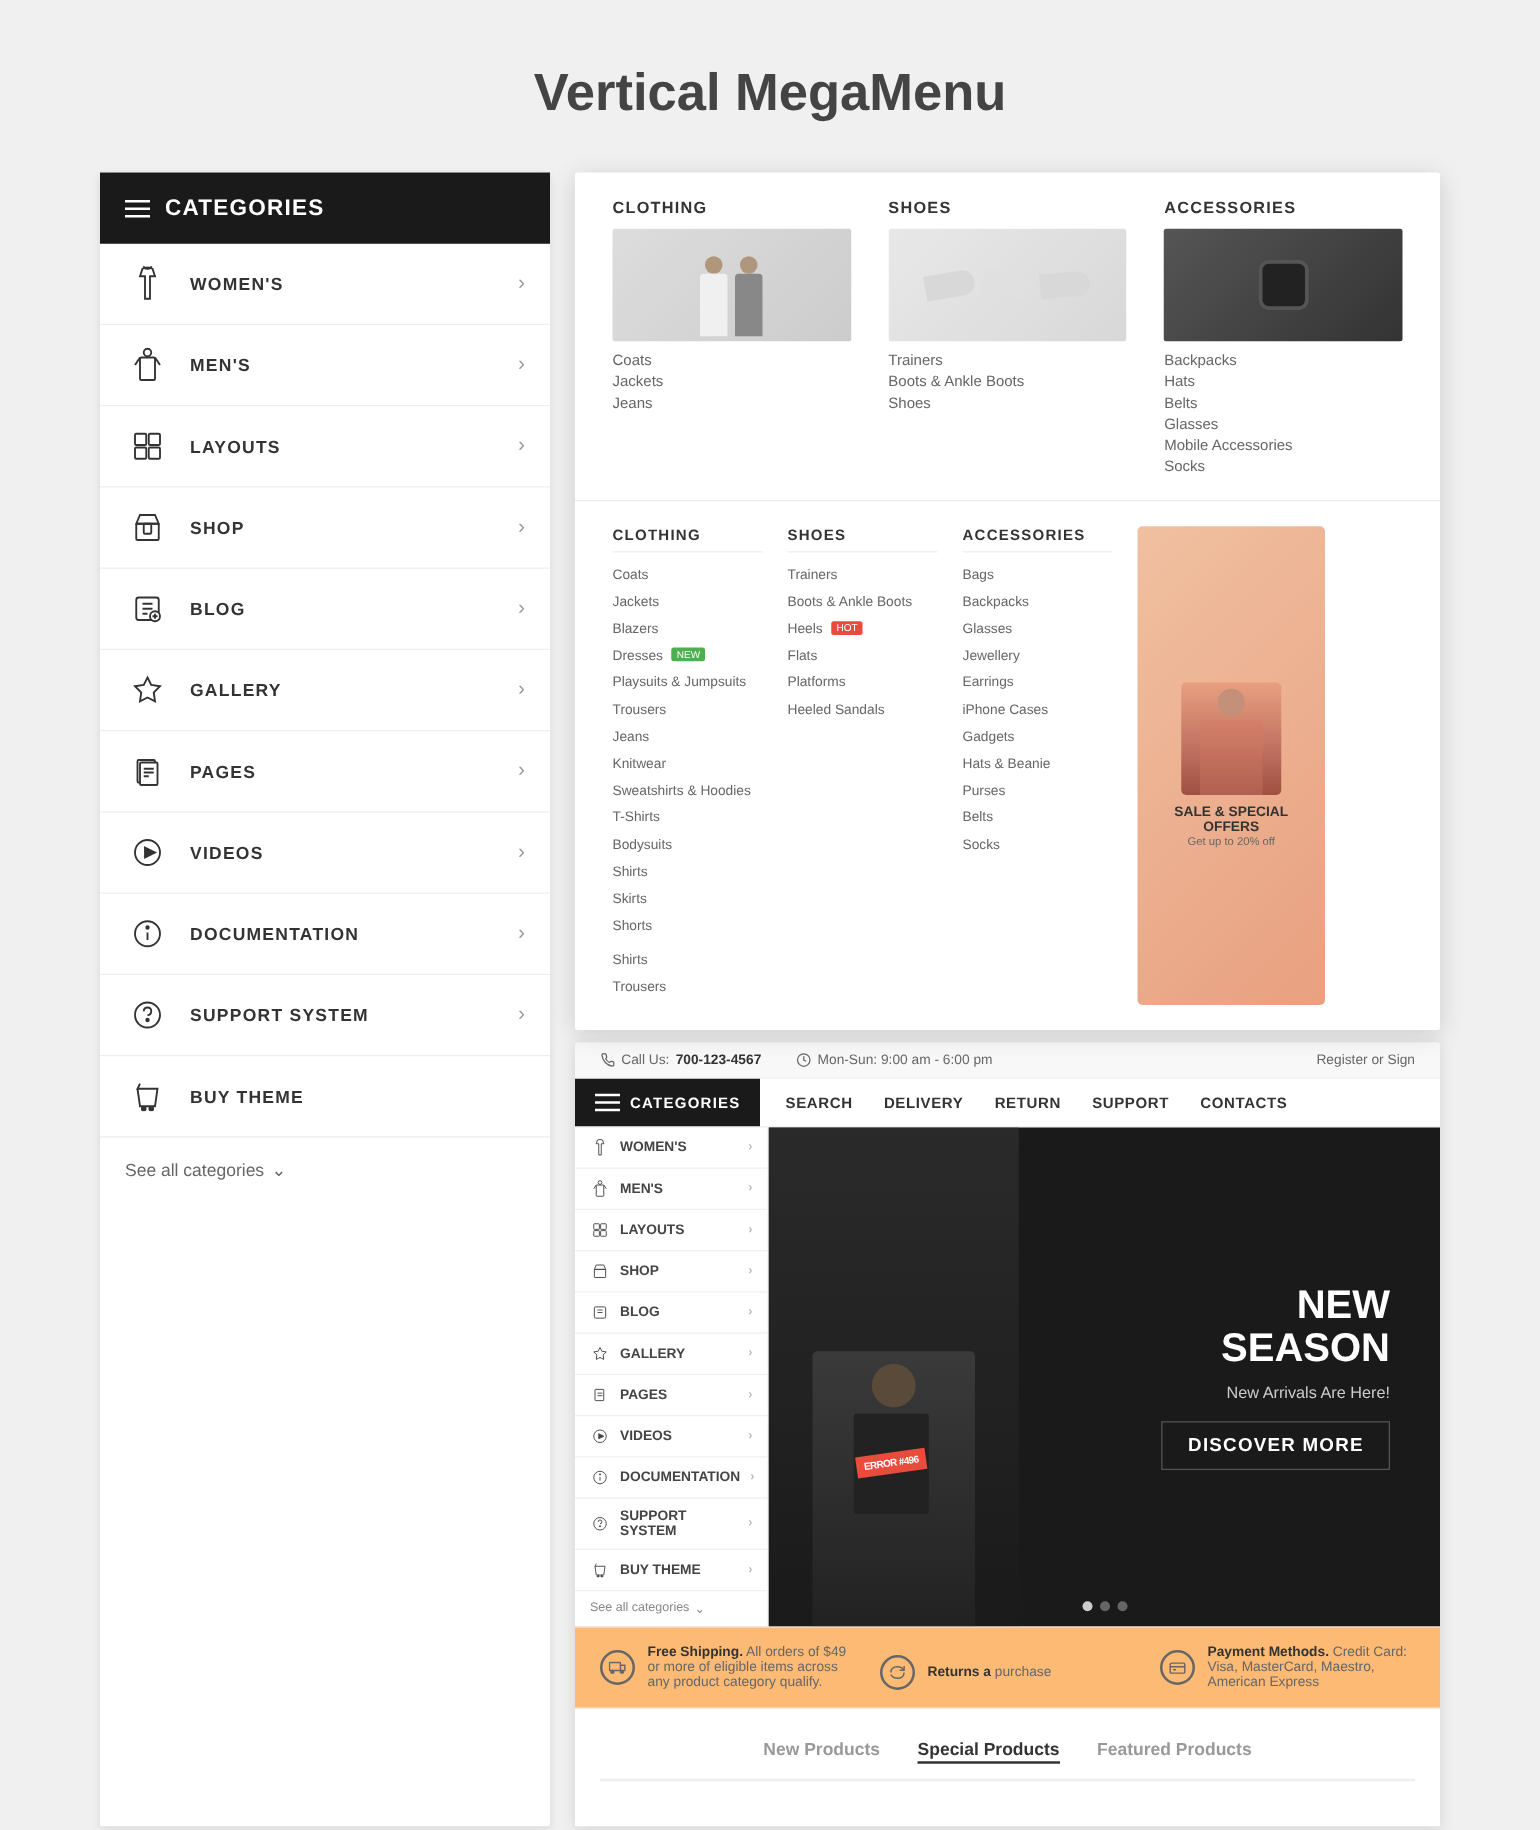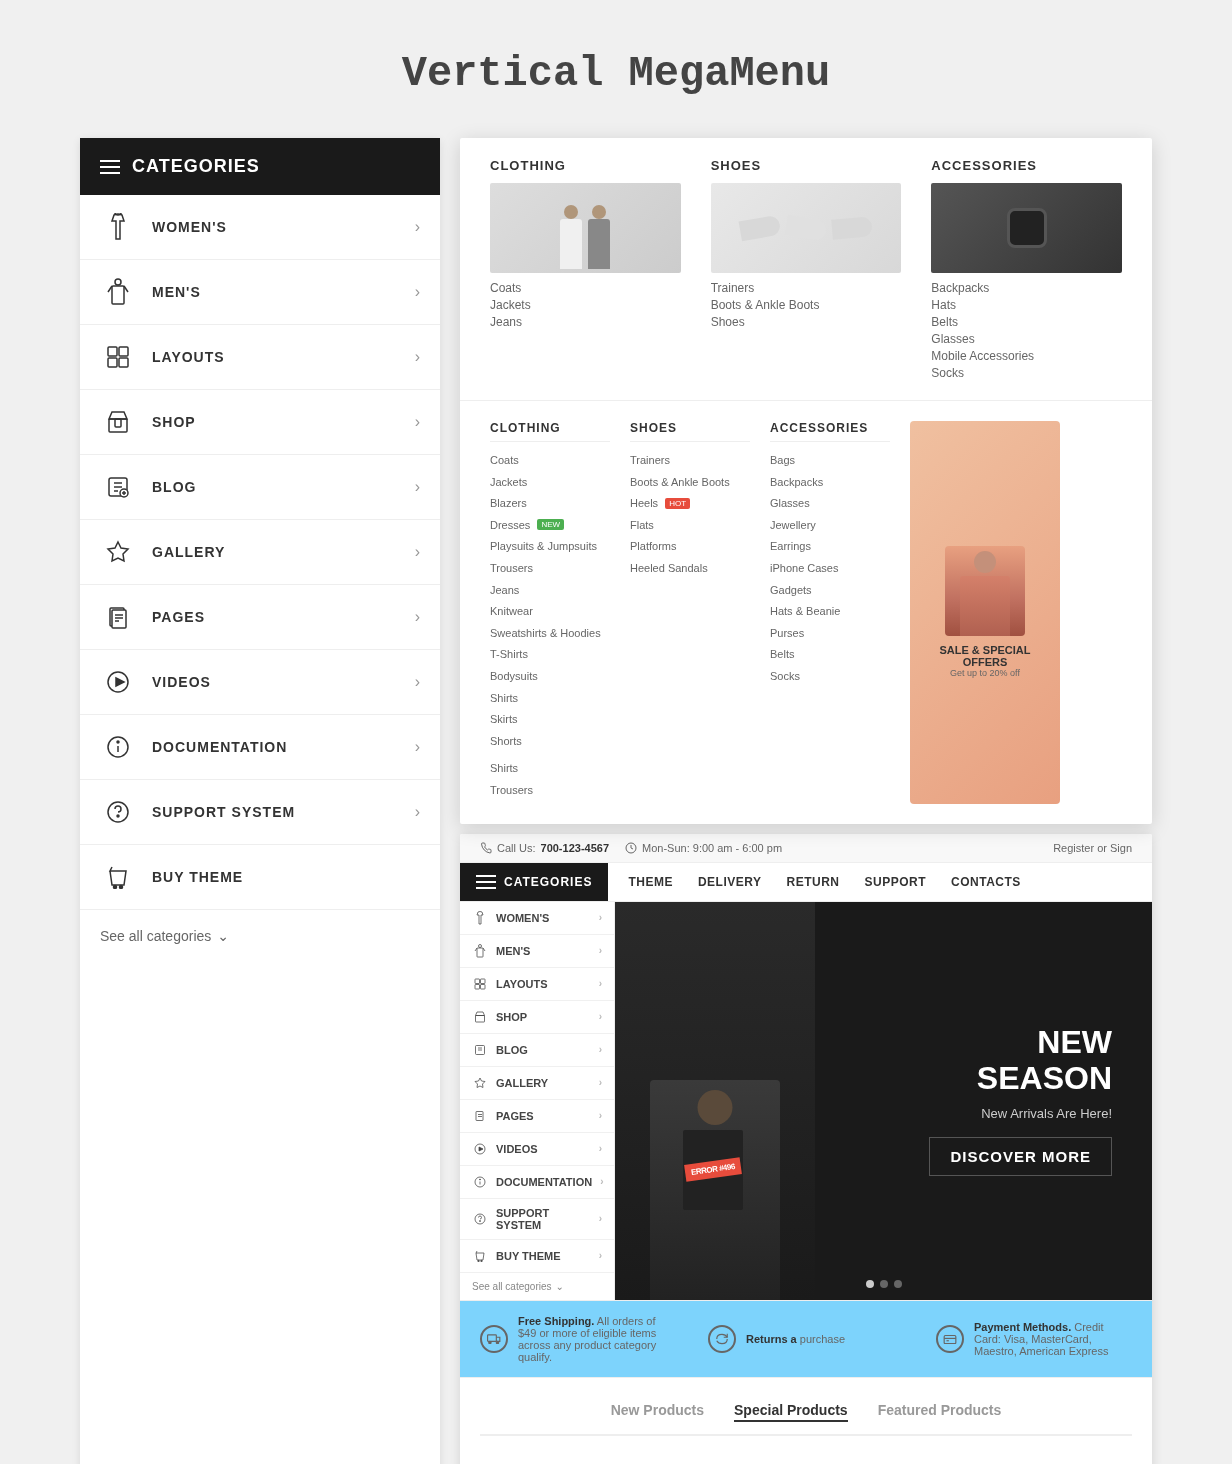--- a/index.html
+++ b/index.html
@@ -7,21 +7,20 @@
       background: #f0f0f0;
       font-family: Arial, sans-serif;
       width: 1232px;
       min-height: 1464px;
       overflow-x: hidden;
     }
 
     .page-title-section {
       text-align: center;
       padding: 50px 0 40px;
-      font-family: Liberation Mono, monospace;
     }
     .page-title-section h1 {
       font-size: 42px;
       font-weight: 700;
       color: #444;
     }
 
     .main-container {
       display: flex;
       padding: 0 80px;
@@ -284,21 +283,21 @@
       display: flex;
       align-items: center;
       justify-content: space-between;
       font-size: 11px;
       color: #666;
     }
 
     .topbar-left {
       display: flex;
       align-items: center;
-      gap: 16px;
+      gap: 28px;
     }
 
     .topbar-phone {
       display: flex;
       align-items: center;
       gap: 5px;
     }
     .topbar-phone strong { color: #333; }
 
     .topbar-hours {
@@ -502,22 +501,23 @@
       background: #666;
     }
     .hero-dot.active { background: #ccc; }
 
     
     .features-bar {
       display: flex;
       padding: 14px 20px;
       border-top: 1px solid #eee;
       border-bottom: 1px solid #eee;
-      gap: 32px;
-      background: #7dd3fc;
+      gap: 20px;
+      background: #fdba74;
+      align-items: flex-end;
     }
 
     .feature-item {
       display: flex;
       align-items: center;
       gap: 10px;
       font-size: 11px;
       color: #666;
       flex: 1;
     }
@@ -910,21 +910,21 @@
       <div class="preview-nav">
         <div class="preview-nav-categories">
           <div class="hamburger-icon">
             <span style="background:#fff;"></span>
               <span style="background:#fff;"></span>
               <span style="background:#fff;"></span>
           </div>
           <span>CATEGORIES</span>
         </div>
         <div class="preview-nav-items">
-          <span class="preview-nav-item">THEME</span>
+          <span class="preview-nav-item">SEARCH</span>
           <span class="preview-nav-item">DELIVERY</span>
           <span class="preview-nav-item">RETURN</span>
           <span class="preview-nav-item">SUPPORT</span>
           <span class="preview-nav-item">CONTACTS</span>
         </div>
       </div>
 
       <div class="preview-content">
 
         <div class="preview-sidebar">

